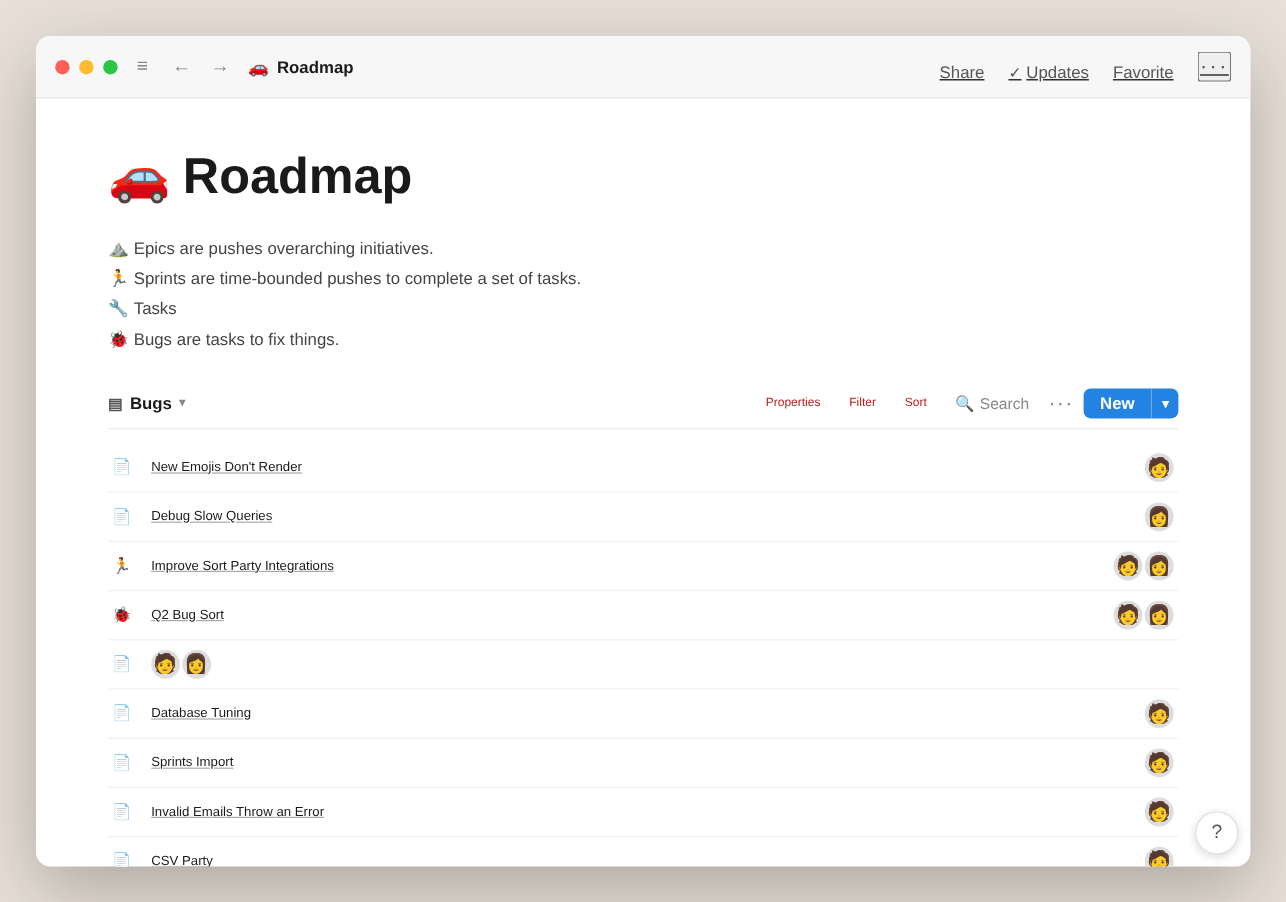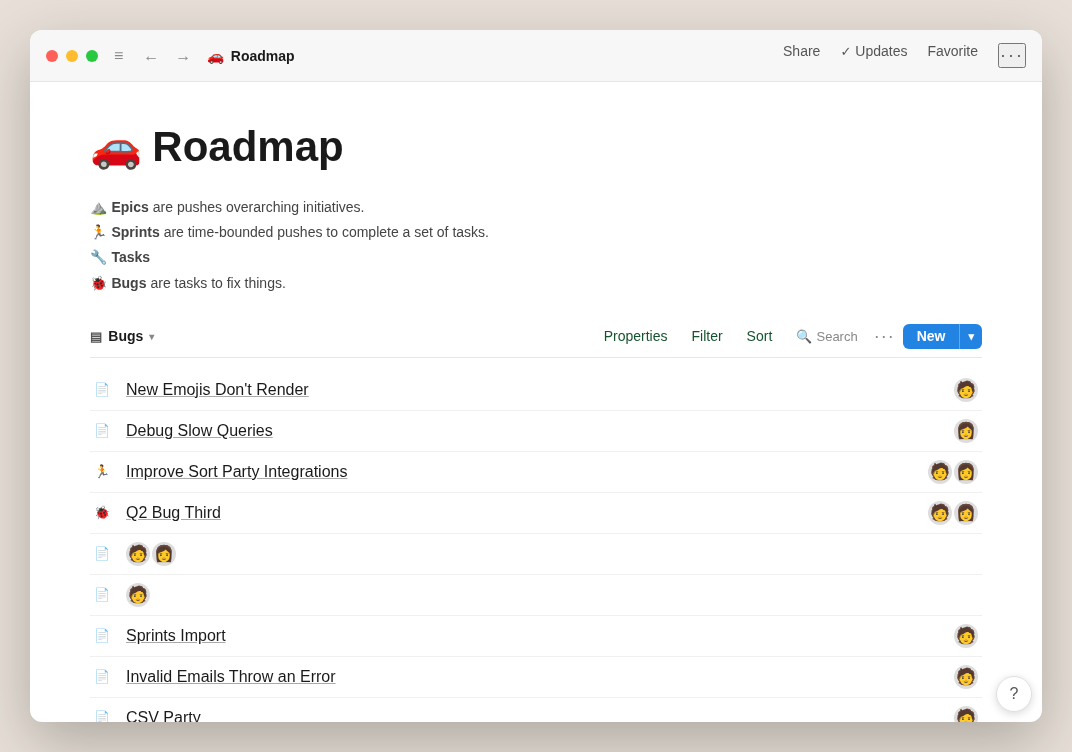--- a/index.html
+++ b/index.html
@@ -79,22 +79,23 @@
       align-items: center;
       gap: 6px;
       font-size: 14px;
       font-weight: 600;
       color: #1a1a1a;
     }
 
     .titlebar-actions {
       margin-left: auto;
       display: flex;
-      align-items: flex-start;
+      align-items: flex-end;
       gap: 20px;
+      text-decoration: underline;
     }
 
     .titlebar-btn {
       font-size: 14px;
       color: #555;
       cursor: pointer;
       background: none;
       border: none;
       display: flex;
       align-items: center;
@@ -137,21 +138,21 @@
 
     .desc-line {
       font-size: 14px;
       color: #444;
       display: flex;
       align-items: baseline;
       gap: 4px;
     }
 
     .desc-line .bold {
-      font-weight: 700;
+      font-weight: 400;
     }
 
     
     .db-bar {
       display: flex;
       align-items: center;
       margin-bottom: 12px;
       padding-bottom: 8px;
       border-bottom: 1px solid #e8e8e8;
       gap: 8px;
@@ -173,22 +174,22 @@
     }
 
     .db-icon {
       font-size: 13px;
       color: #555;
     }
 
     .db-spacer { flex: 1; }
 
     .db-action {
-      font-size: 14px;
-      color: #14532d;
+      font-size: 10px;
+      color: #b91c1c;
       cursor: pointer;
       background: none;
       border: none;
       padding: 4px 8px;
       border-radius: 4px;
     }
 
     .db-search {
       display: flex;
       align-items: center;
@@ -246,21 +247,21 @@
     .row-icon {
       width: 24px;
       flex-shrink: 0;
       font-size: 13px;
       color: #aaa;
       margin-right: 8px;
     }
 
     .row-title {
       flex: 1;
-      font-size: 16px;
+      font-size: 11px;
       color: #1a1a1a;
     }
 
     .row-title.linked {
       text-decoration: underline;
       text-decoration-color: #aaa;
     }
 
     .row-avatars {
       display: flex;
@@ -398,35 +399,36 @@
         <div class="table-row">
           <span class="row-icon">🏃</span>
           <span class="row-title linked">Improve Sort Party Integrations</span>
           <div class="row-avatars">
             <div class="avatar">🧑</div>
             <div class="avatar">👩</div>
           </div>
         </div>
         <div class="table-row">
           <span class="row-icon">🐞</span>
-          <span class="row-title linked">Q2 Bug Third</span>
+          <span class="row-title linked">Q2 Bug Sort</span>
           <div class="row-avatars">
             <div class="avatar">🧑</div>
             <div class="avatar">👩</div>
           </div>
         </div>
         <div class="table-row">
           <span class="row-icon">📄</span>
           <div class="row-avatars">
             <div class="avatar">🧑</div>
             <div class="avatar">👩</div>
           </div>
         </div>
         <div class="table-row">
           <span class="row-icon">📄</span>
+          <span class="row-title linked">Database Tuning</span>
           <div class="row-avatars">
             <div class="avatar">🧑</div>
           </div>
         </div>
         <div class="table-row">
           <span class="row-icon">📄</span>
           <span class="row-title linked">Sprints Import</span>
           <div class="row-avatars">
             <div class="avatar">🧑</div>
           </div>

